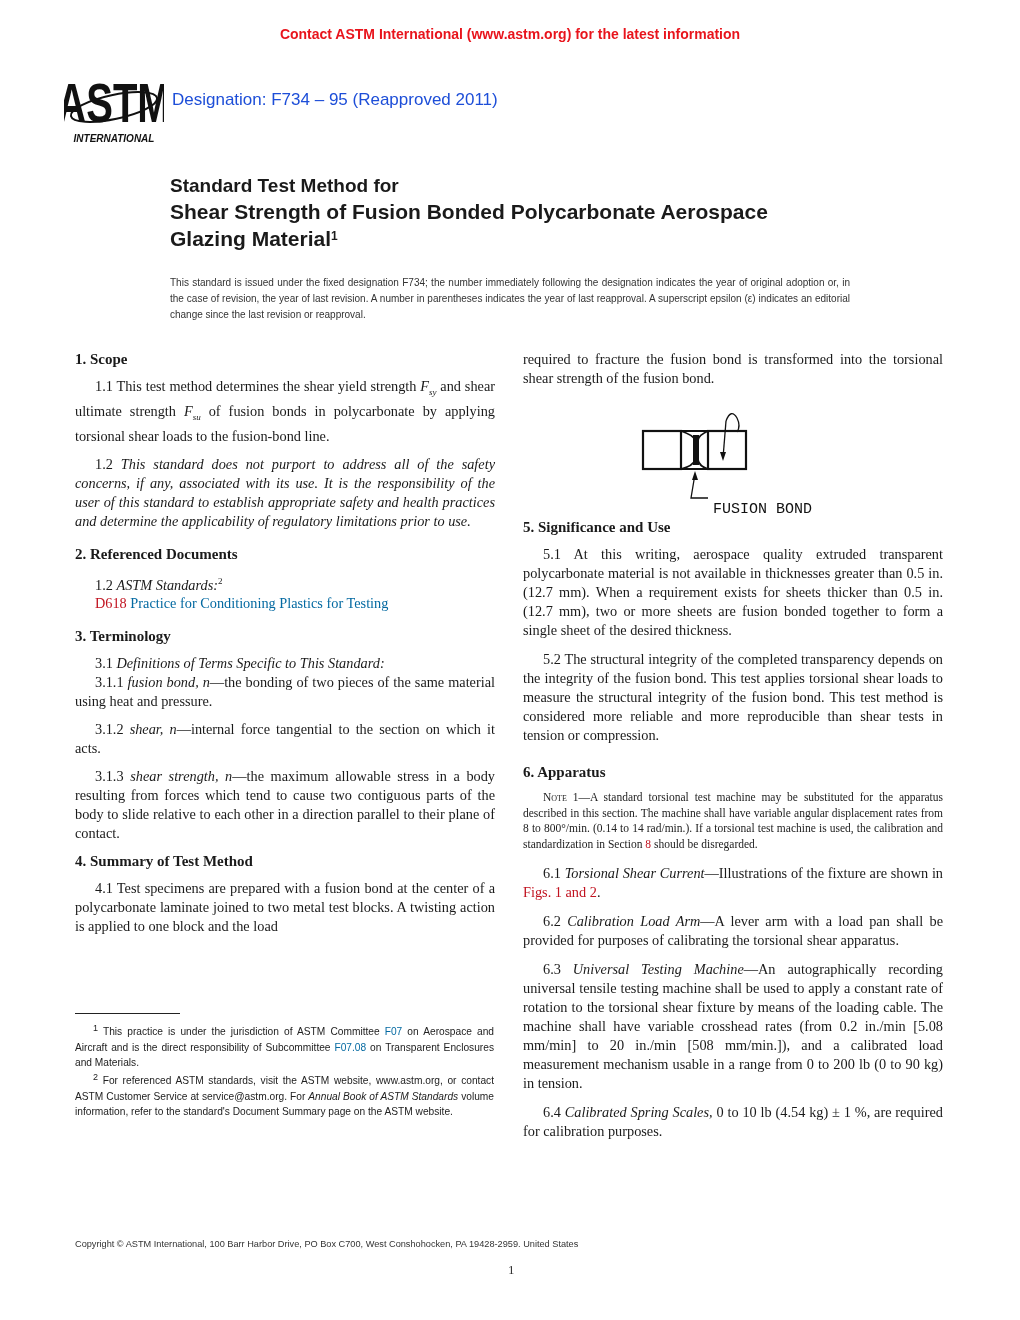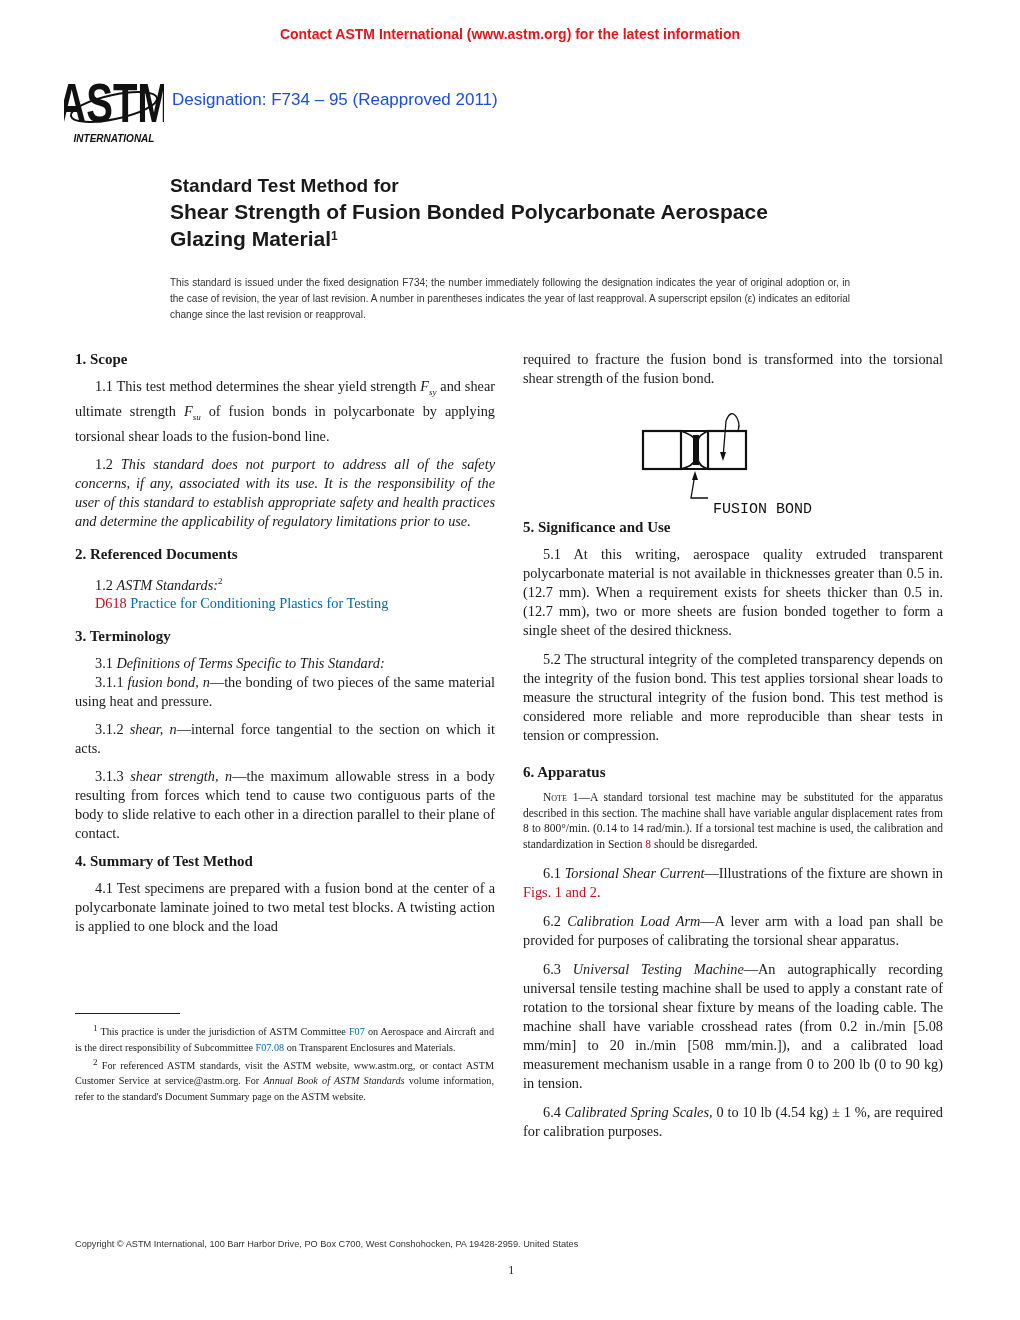--- a/index.html
+++ b/index.html
@@ -35,21 +35,21 @@
   sup { font-size: 9px; }
 
   .note { font-size: 11.5px; line-height: 15.5px; text-indent: 20px; margin-bottom: 12px; font-family: Liberation Serif, serif; color: #222; }
   .note .sc { font-variant: small-caps; }
 
   .figure { position: relative; width: 420px; height: 130px; }
 
   .fn-rule { position: absolute; left: 75px; top: 1013px; width: 105px; border-top: 1px solid #222; }
   .footnotes { position: absolute; left: 75px; top: 1021px; width: 419px; font-family: "Liberation Sans", sans-serif;
     font-size: 10.2px; line-height: 15.2px; text-align: justify; color: #222; }
-  .footnotes p { text-indent: 18px; font-family: Liberation Serif, serif; }
+  .footnotes p { text-indent: 18px; }
 
   .copyright { position: absolute; left: 75px; top: 1239px; font-family: "Liberation Sans", sans-serif; font-size: 9.2px; color: #333; }
   .page-num { position: absolute; left: 508px; top: 1262px; font-size: 13px; color: #333; }
 </style>
 </head>
 <body>
 
 <div class="notice">
   <div>Contact ASTM International (www.astm.org) for the latest information</div>
 </div>

